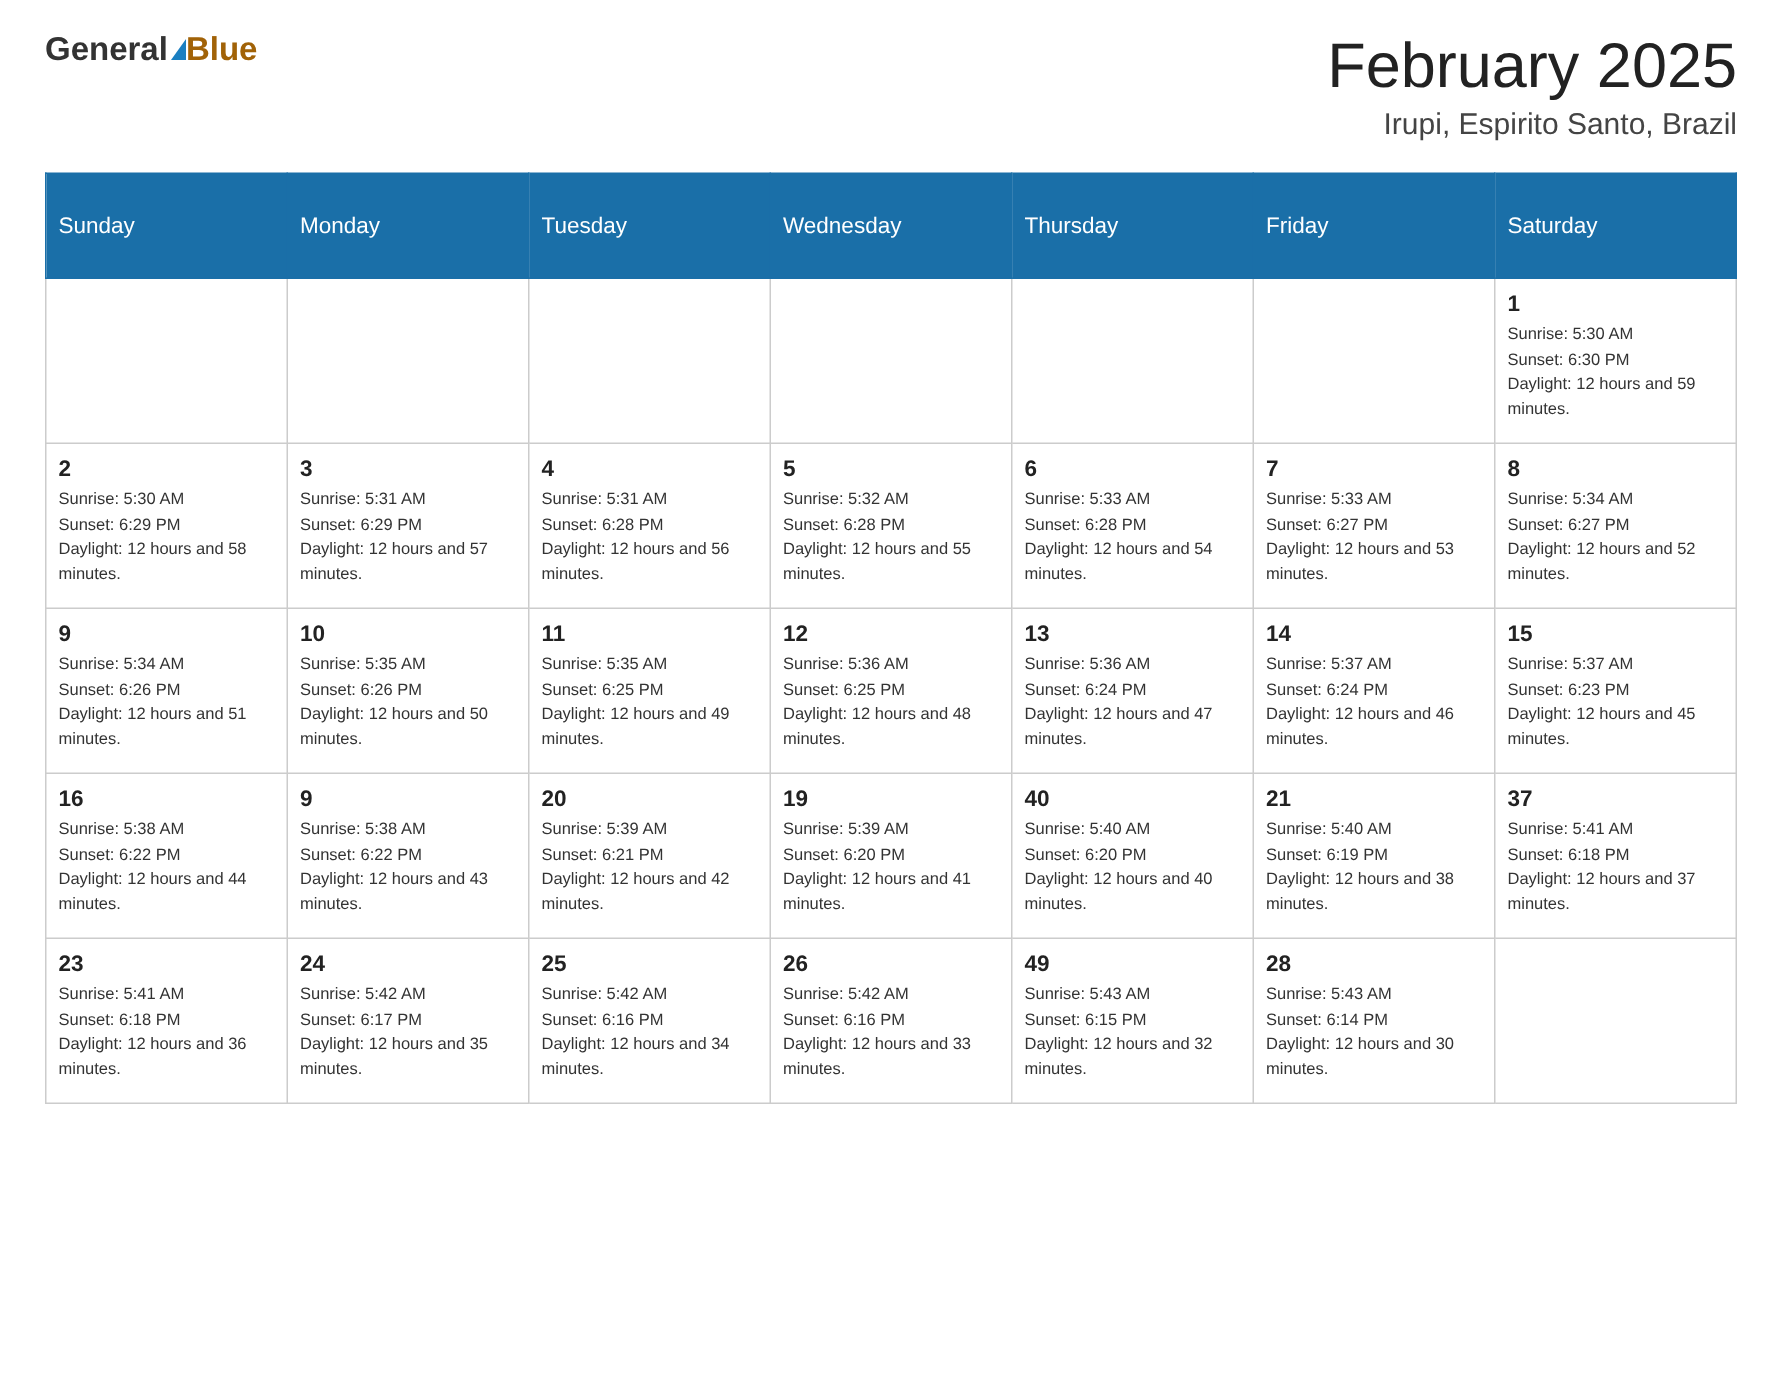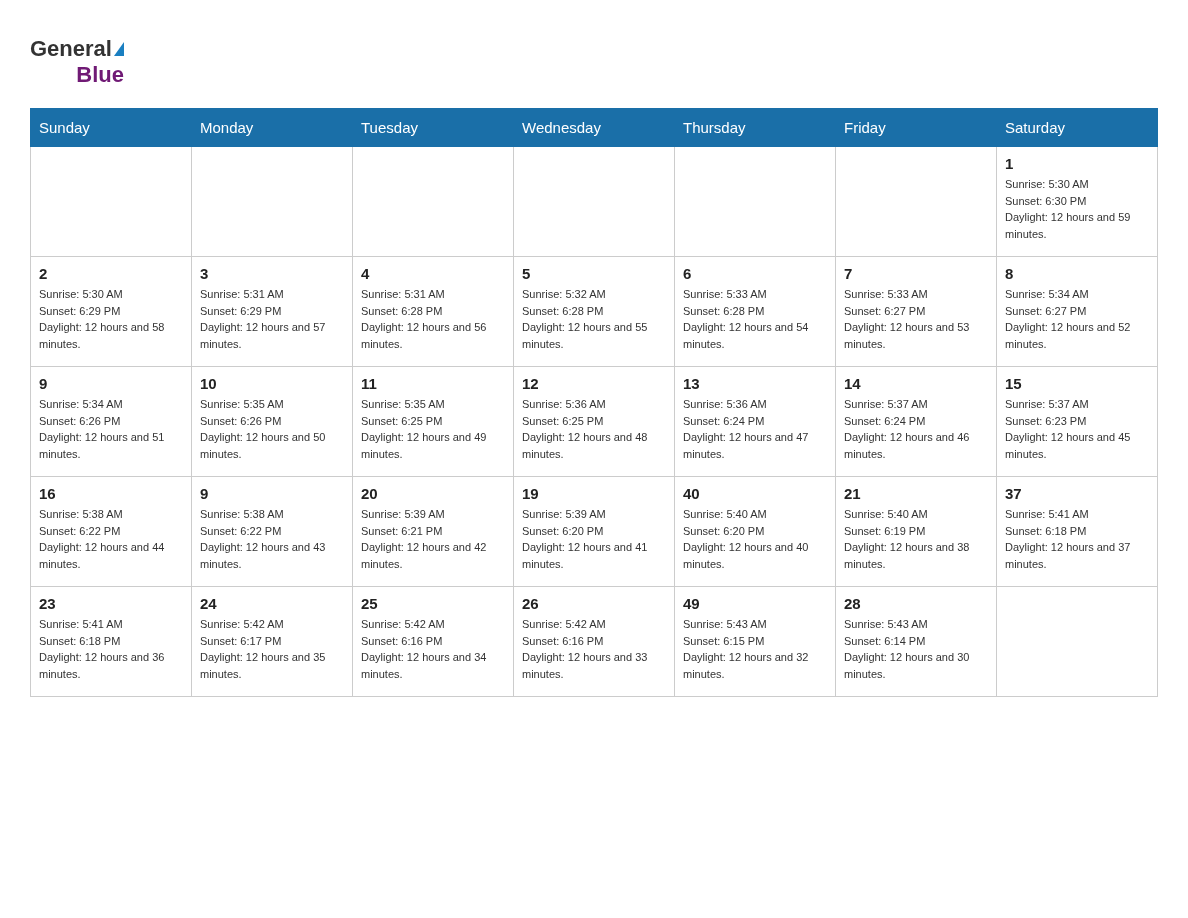--- a/index.html
+++ b/index.html
@@ -11,33 +11,32 @@
       min-height: 918px;
     }
     .header {
       display: flex;
       justify-content: space-between;
       align-items: flex-start;
       margin-bottom: 20px;
     }
     .logo {
       display: flex;
-      flex-direction: column;
-      align-items: flex-end;
-      margin-top: 16px;
+      flex-direction: row;
+      align-items: center;
     }
     .logo-text-general {
       font-size: 22px;
       font-weight: bold;
       color: #333;
     }
     .logo-text-blue {
       font-size: 22px;
       font-weight: bold;
-      color: #701a75;
+      color: #a16207;
     }
     .logo-triangle {
       display: inline-block;
       width: 0;
       height: 0;
       border-left: 10px solid transparent;
       border-bottom: 14px solid #1a7fc1;
       margin-left: 2px;
       vertical-align: middle;
     }
@@ -59,21 +58,21 @@
       margin-top: 4px;
     }
     .calendar {
       width: 100%;
       border-collapse: collapse;
       border: 1px solid #ccc;
     }
     .calendar th {
       background-color: #1a6fa8;
       color: #fff;
-      padding: 10px 8px;
+      padding: 26px 8px;
       font-size: 15px;
       font-weight: normal;
       text-align: left;
       border: 1px solid #1a6fa8;
     }
     .calendar td {
       vertical-align: top;
       padding: 8px;
       border: 1px solid #ccc;
       width: 14.28%;
@@ -106,20 +105,24 @@
 <div class="header">
   <div class="logo">
     <div class="logo-row">
       <span class="logo-text-general">General</span>
       <span class="logo-triangle"></span>
     </div>
     <div>
       <span class="logo-text-blue">Blue</span>
     </div>
   </div>
+  <div class="title-section">
+    <div class="month-title">February 2025</div>
+    <div class="location">Irupi, Espirito Santo, Brazil</div>
+  </div>
 </div>
 
 <table class="calendar">
   <thead>
     <tr>
     <th>Sunday</th>
         <th>Monday</th>
         <th>Tuesday</th>
         <th>Wednesday</th>
         <th>Thursday</th>

